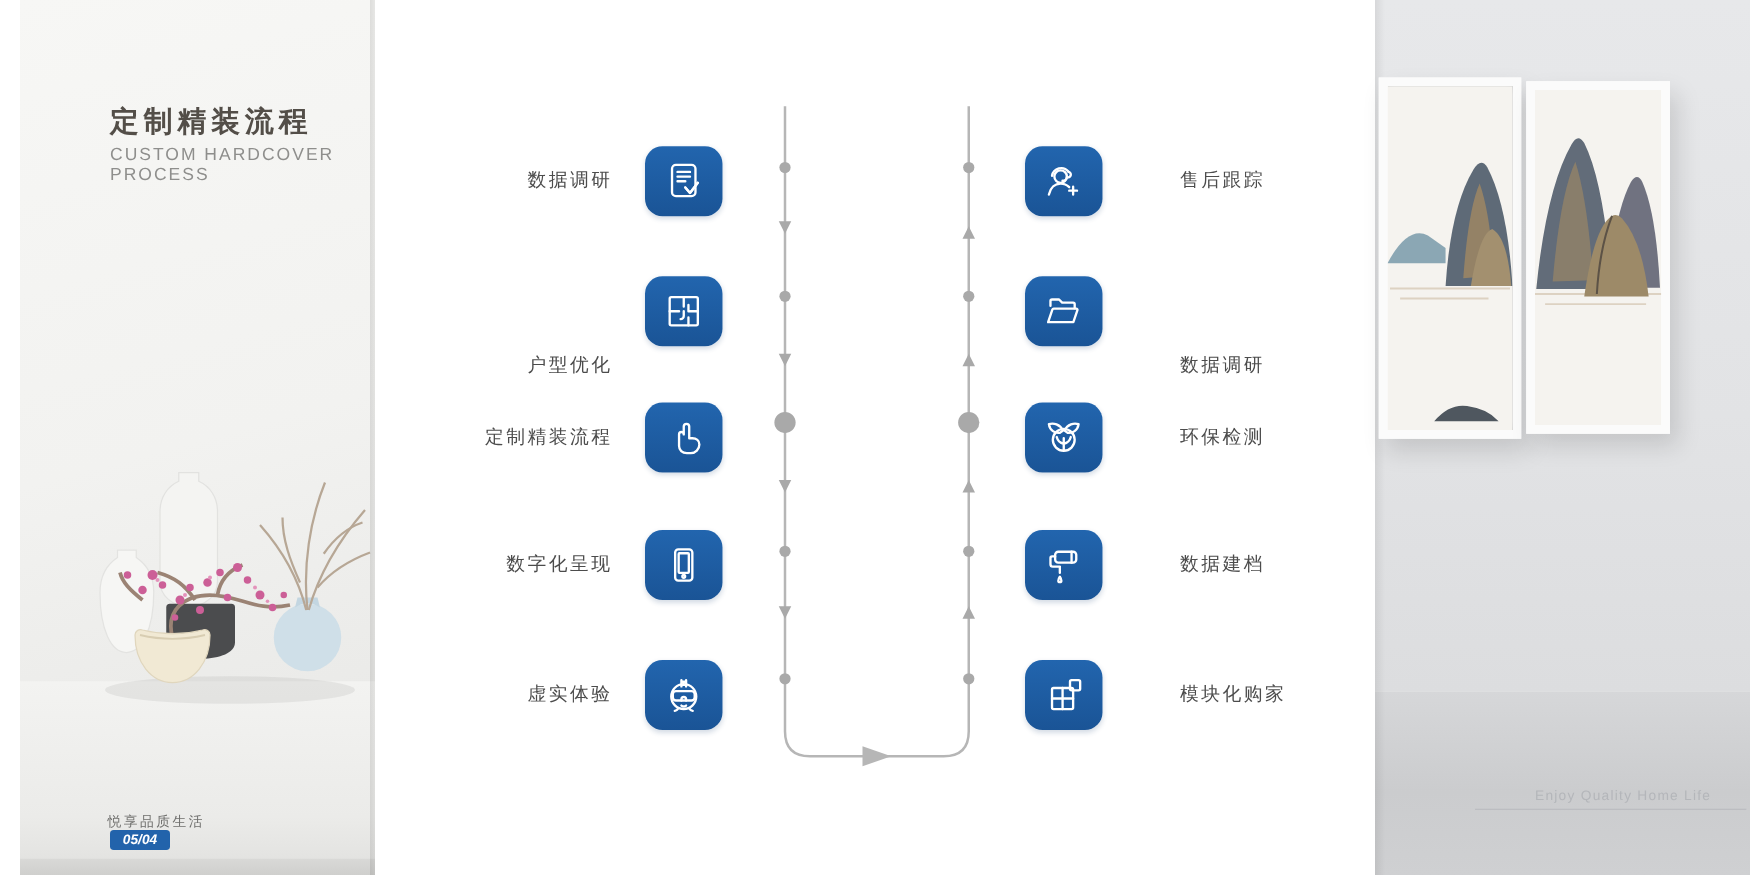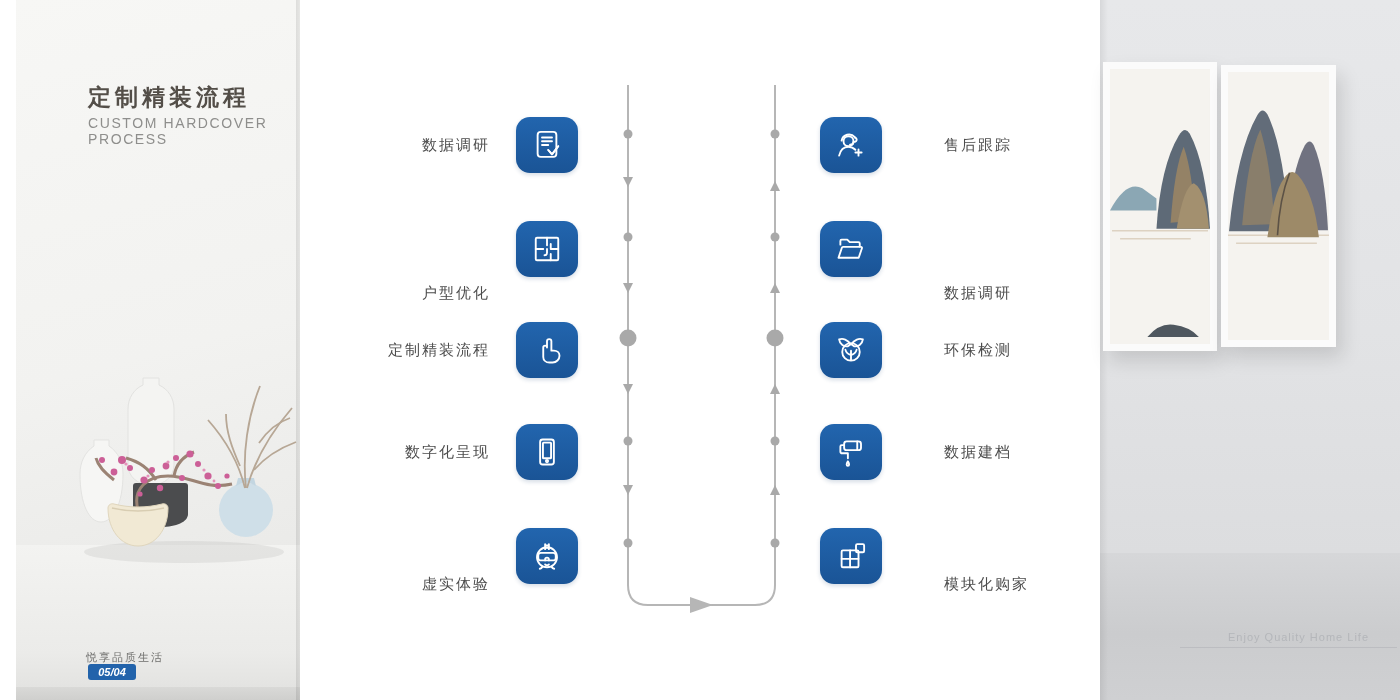--- a/index.html
+++ b/index.html
@@ -35,21 +35,21 @@
     box-shadow:0 2px 4px rgba(20,60,110,0.18);}
   .tile svg{width:40px;height:40px;}
   .tile svg *{stroke:#fff;stroke-width:3;fill:none;stroke-linecap:round;stroke-linejoin:round;}
   .col-left{left:516px;}
   .col-right{left:820px;}
   .r1{top:117px;} .r2{top:221px;} .r3{top:322px;} .r4{top:424px;} .r5{top:528px;}
   .step-label{position:absolute;height:22px;line-height:22px;font-size:15px;color:#4c4c4c;
     letter-spacing:2px;white-space:nowrap;}
   .lbl-left{right:910px;text-align:right;}
   .lbl-right{left:944px;text-align:left;}
-  .lr1{top:134px;text-align:right;} .lr2{top:238px;margin-top:44px;} .lr3{top:339px;} .lr4{top:441px;} .lr5{top:545px;margin-top:28px;}
+  .lr1{top:134px;text-align:right;} .lr2{top:238px;margin-top:44px;} .lr3{top:339px;} .lr4{top:441px;} .lr5{top:545px;}
   
   .right-panel{position:absolute;left:1100px;top:0;width:300px;height:700px;}
   .right-wall{position:absolute;left:0;top:0;width:300px;height:553px;
     background:linear-gradient(180deg,#e7e8ea 0%,#e2e3e5 60%,#dcdddf 100%);}
   .right-floor{position:absolute;left:0;top:553px;width:300px;height:147px;
     background:linear-gradient(180deg,#d6d7d9 0%,#cbccce 55%,#cfd0d2 100%);}
   .right-seam{position:absolute;left:0;top:0;width:8px;height:700px;
     background:linear-gradient(90deg,rgba(0,0,0,0.07),rgba(0,0,0,0));}
   .frame{position:absolute;background:#fafafa;border:7px solid #fbfbfb;box-sizing:border-box;
     box-shadow:6px 10px 18px rgba(0,0,0,0.13), inset 0 0 0 1px #e2e2e0;}

